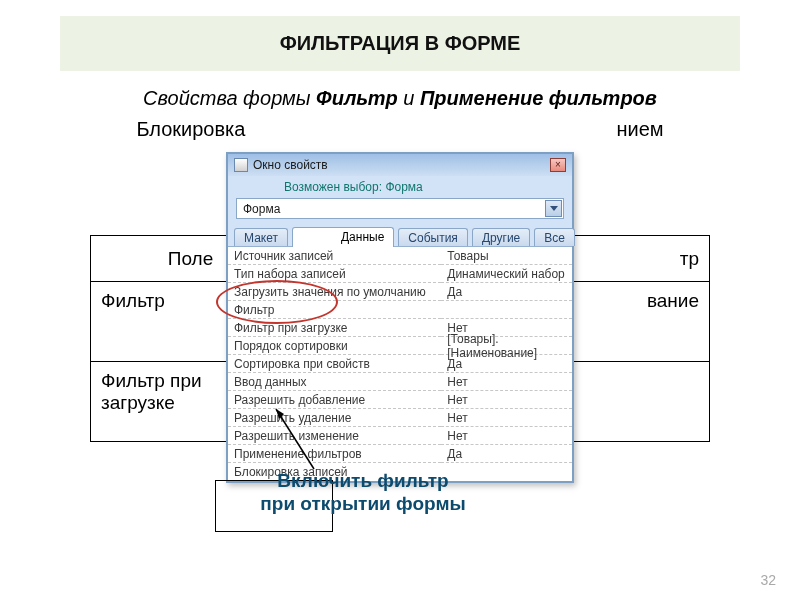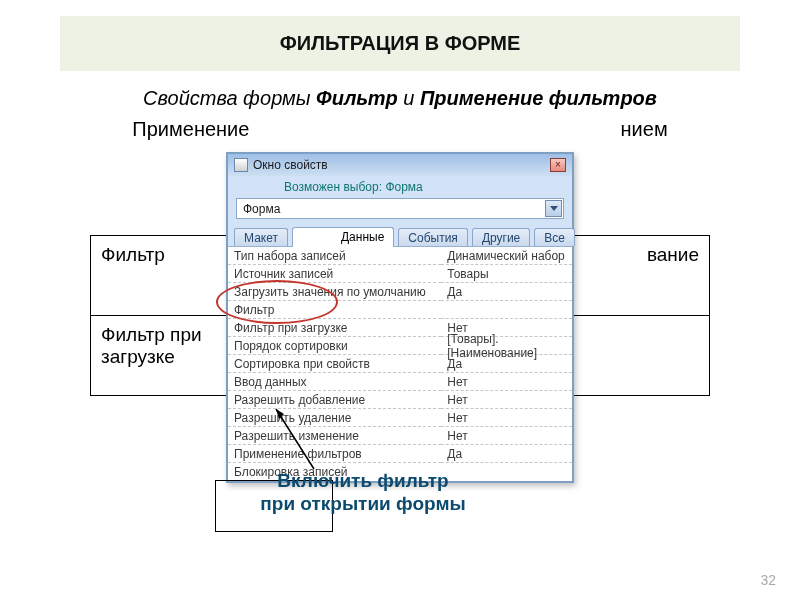--- a/index.html
+++ b/index.html
@@ -227,27 +227,31 @@
 </style>
 </head>
 <body>
 
 <div class="title-band">ФИЛЬТРАЦИЯ В ФОРМЕ</div>
 
 <div class="subtitle">
   <span>Свойства формы </span><span class="b">Фильтр</span><span> и </span><span class="b">Применение фильтров</span>
 </div>
 <div class="subline2">
-  <span>Применение</span>
+  <span>Блокировка</span>
   <span style="display:inline-block;width:360px"></span>
   <span>нием</span>
 </div>
 
 <table class="bg-table">
   <tbody>
+      <tr class="hdr">
+    <td class="c1">Поле</td>
+    <td style="text-align:right">тр</td>
+  </tr>
   <tr class="row">
     <td class="c1">Фильтр</td>
     <td style="text-align:right">вание</td>
   </tr>
   <tr class="row">
     <td class="c1">Фильтр при загрузке</td>
     <td></td>
   </tr>
 </tbody>
   </table>
@@ -269,26 +273,26 @@
   </div>
   <div class="tabs">
     <div class="tab">Макет</div>
     <div class="tab active">Данные</div>
     <div class="tab">События</div>
     <div class="tab">Другие</div>
     <div class="tab">Все</div>
   </div>
   <div class="grid" id="grid">
       <div class="grid-row">
+        <div class="gk">Источник записей</div>
+        <div class="gv">Товары</div>
+      </div>
+      <div class="grid-row">
         <div class="gk">Тип набора записей</div>
         <div class="gv">Динамический набор</div>
-      </div>
-      <div class="grid-row">
-        <div class="gk">Источник записей</div>
-        <div class="gv">Товары</div>
       </div>
       <div class="grid-row">
         <div class="gk">Загрузить значения по умолчанию</div>
         <div class="gv">Да</div>
       </div>
       <div class="grid-row">
         <div class="gk">Фильтр</div>
         <div class="gv"></div>
       </div>
       <div class="grid-row">

